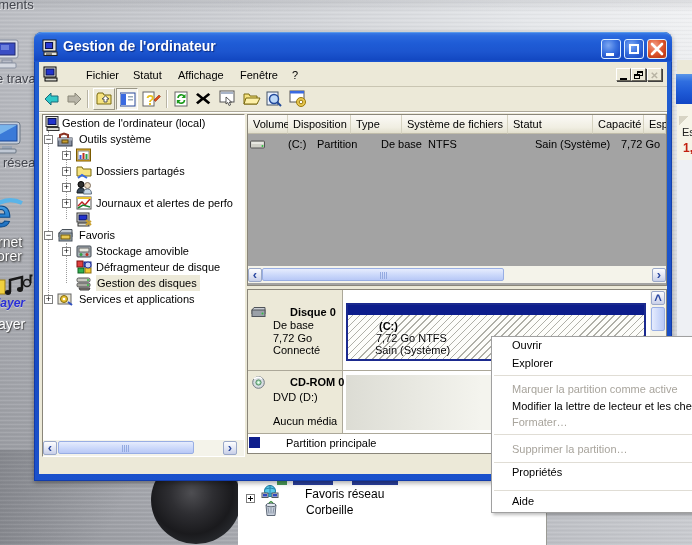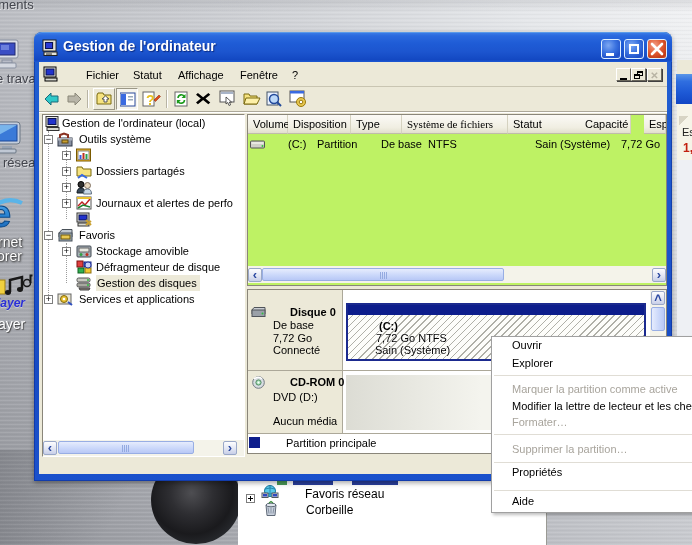--- a/index.html
+++ b/index.html
@@ -328,37 +328,37 @@
       <div class="abs treetxt" style="left:36px;top:176px;">Services et applications</div>
 
       <div class="sb-track" style="left:0;top:325px;width:201px;height:16px;"></div>
       <div class="sb-btn" style="left:0;top:326px;">‹</div>
       <div class="sb-thumbh" style="left:15px;top:326px;width:136px;">
             <div class="sb-griph" style="left:63px;"></div>
           </div>
       <div class="sb-btn" style="left:180px;top:326px;">›</div>
     </div>
 
-    <div class="abs" id="listpane" style="left:208px;top:52px;width:420px;height:172px;background:#bef264;border:1px solid #8a867a;overflow:hidden;">
+    <div class="abs" id="listpane" style="left:208px;top:52px;width:420px;height:172px;background:#a3a3a3;border:1px solid #8a867a;overflow:hidden;">
       <div class="hcol" style="left:0;width:40px;">
             <span>Volume</span>
           </div>
       <div class="hcol" style="left:40px;width:63px;">
             <span>Disposition</span>
           </div>
       <div class="hcol" style="left:103px;width:51px;">
             <span>Type</span>
           </div>
-      <div class="hcol" style="left:154px;width:106px;font-family:Liberation Serif, serif;">
+      <div class="hcol" style="left:154px;width:106px;">
             <span>Système de fichiers</span>
           </div>
       <div class="hcol" style="left:260px;width:85px;">
             <span>Statut</span>
           </div>
-      <div class="hcol" style="left:332px;width:51px;">
+      <div class="hcol" style="left:345px;width:51px;">
             <span>Capacité</span>
           </div>
       <div class="hcol" style="left:396px;width:22px;">
             <span>Esp</span>
           </div>
       <div class="abs" id="icon-hdd-small" style="left:2px;top:22px;"><svg width="16" height="13">
  <rect x="0.5" y="3" width="14" height="7" rx="1" fill="#d0d0c8" stroke="#555"></rect>
  <rect x="1.5" y="4" width="12" height="2" fill="#e8e8e2"></rect>
  <circle cx="12.5" cy="8" r="1" fill="#30c040"></circle>
 </svg></div>

